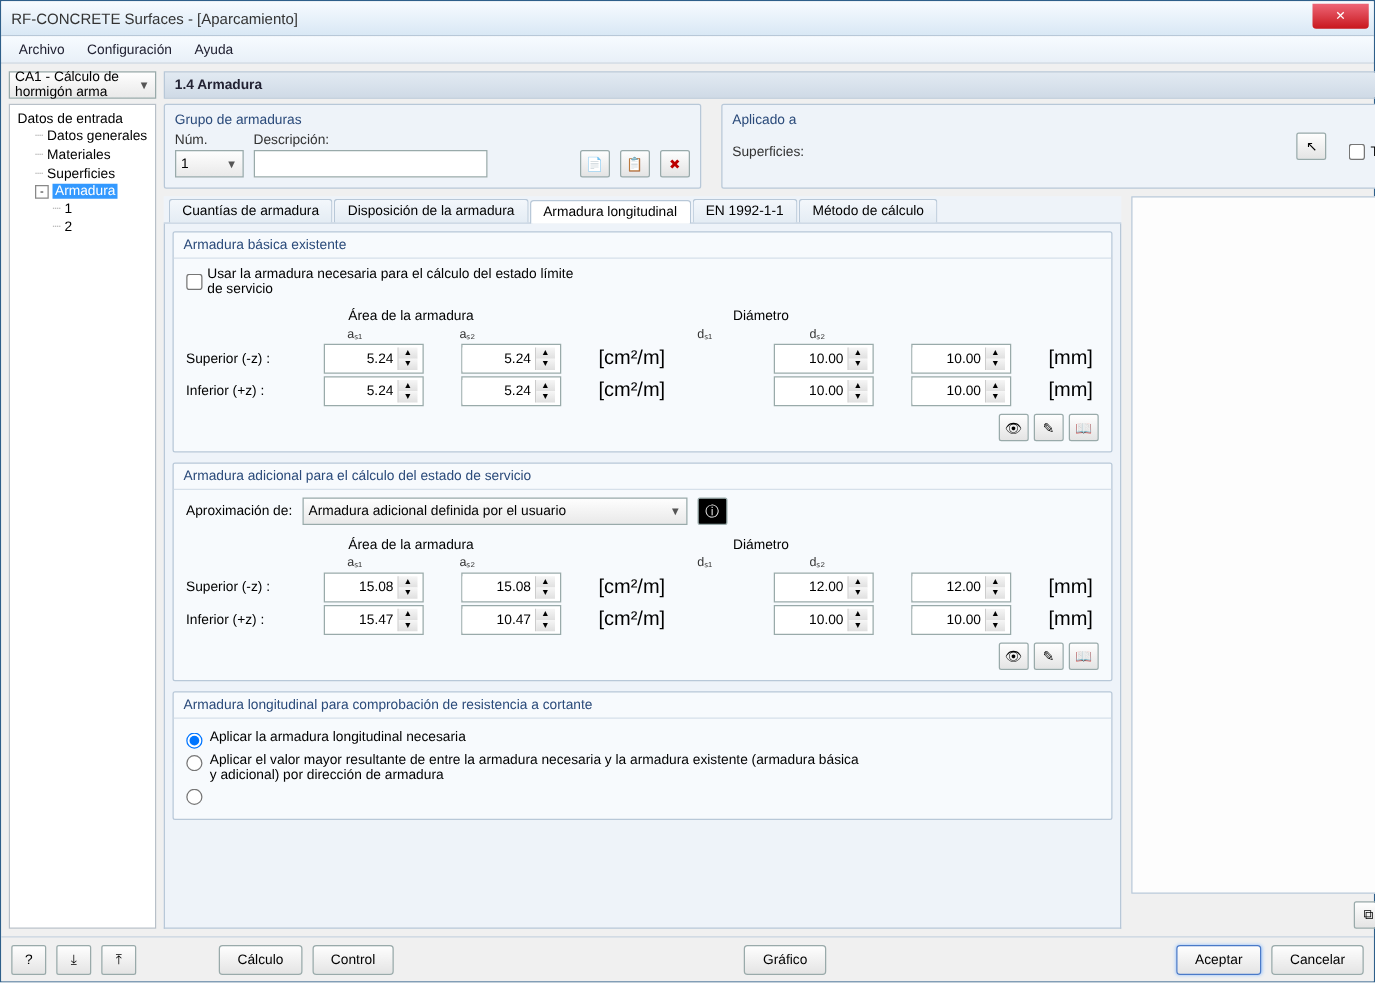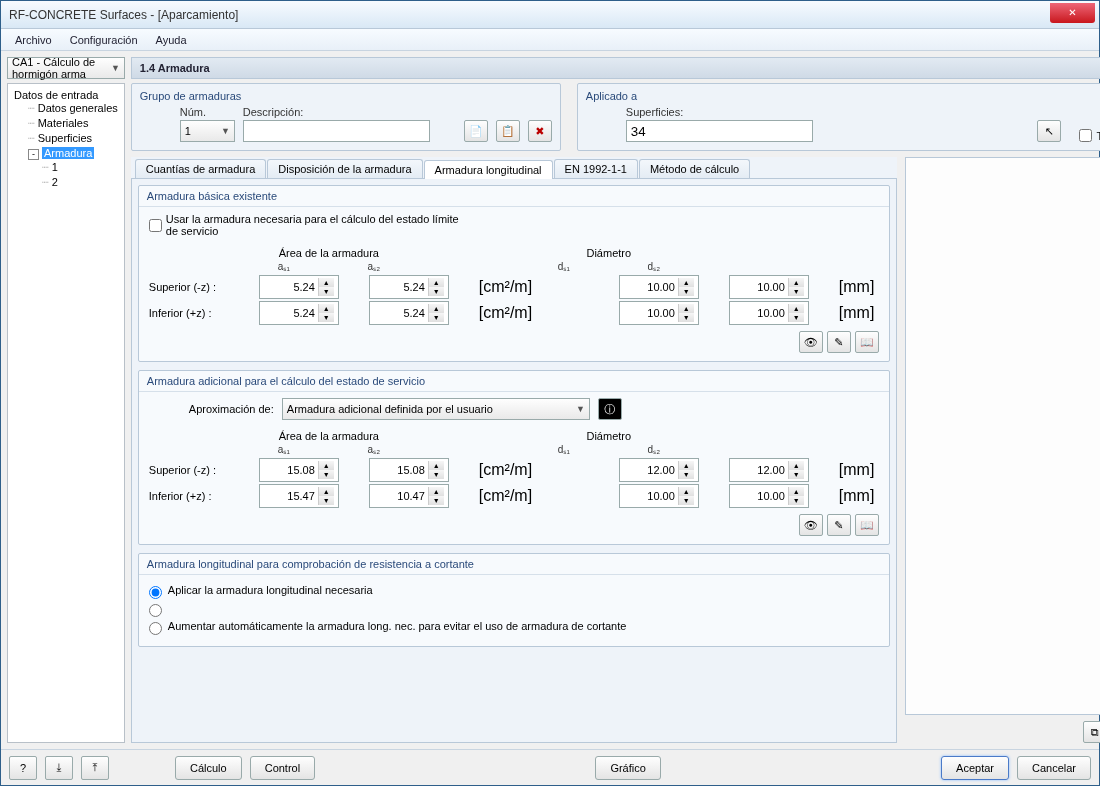--- a/index.html
+++ b/index.html
@@ -28,21 +28,21 @@
 .tree .dots { color: #aaa; }
 
 .right-col { flex: 1; display: flex; flex-direction: column; }
 .section-title { background: linear-gradient(to bottom,#e2eaf2,#cfdae6); border: 1px solid #b8c8d8; padding: 4px 8px; font-weight: bold; color: #223; }
 
 .top-groups { display: flex; gap: 16px; margin-top: 4px; }
 .groupbox { border: 1px solid #b8c8d8; background: #eef3f9; padding: 6px 8px 8px 8px; border-radius: 2px; }
 .groupbox .gbtitle { color: #2a4a7a; font-weight: normal; margin-bottom: 4px; font-size: 11px; }
 .grp-armaduras { flex: 0 0 430px; }
 .grp-aplicado { flex: 1; }
-.fldrow { display: flex; align-items: center; gap: 8px; margin-left: 40px; }
+.fldrow { display: flex; align-items: center; gap: 8px; }
 .lblsmall { font-size: 11px; color: #333; }
 .input-txt { height: 22px; border: 1px solid #9aa; background: #fff; padding: 0 4px; flex: 1; }
 .btn-icon { width: 24px; height: 22px; border: 1px solid #9aa; background: linear-gradient(to bottom,#fefefe,#e4e4e4); display: flex; align-items: center; justify-content: center; cursor: pointer; border-radius: 2px; font-size: 11px; }
 .chk { display: flex; align-items: center; gap: 4px; }
 .chk input { margin: 0; }
 
 .content-row { display: flex; gap: 8px; margin-top: 6px; flex: 1; min-height: 0; }
 .tabs-col { flex: 1; display: flex; flex-direction: column; min-height: 0; }
 .sidebar-col { width: 230px; display: flex; flex-direction: column; gap: 6px; }
 .sidebar-panel { flex: 1; border: 1px solid #b8c8d8; background: #fdfdfd; }
@@ -145,21 +145,20 @@
             <div class="btn-icon">📋</div>
             <div class="btn-icon" style="color:#b00;">✖</div>
           </div>
         </div>
 
         <div class="groupbox grp-aplicado">
           <div class="gbtitle">Aplicado a</div>
           <div class="fldrow" style="align-items:flex-end;">
             <div style="flex:1;">
               <div class="lblsmall">Superficies:</div>
-              <input class="input-txt" style="margin-top: 2px;" value="34">
             </div>
             <div class="btn-icon">↖</div>
             <div class="chk" style="margin-left:10px;">
               <input type="checkbox" style="">
               <span>Todas</span>
             </div>
           </div>
         </div>
       </div>
 
@@ -386,24 +385,24 @@
 
             <div class="subgroup">
               <div class="sghdr">Armadura longitudinal para comprobación de resistencia a cortante</div>
               <div class="sgbody">
                 <div class="radio-row">
                   <input type="radio" name="sg3" checked="" style="">
                   <label>Aplicar la armadura longitudinal necesaria</label>
                 </div>
                 <div class="radio-row">
                   <input type="radio" name="sg3" style="">
+                  <label>Aplicar el valor mayor resultante de entre la armadura necesaria y la armadura existente (armadura básica y adicional) por dirección de armadura</label>
                 </div>
                 <div class="radio-row">
                   <input type="radio" name="sg3" style="">
-                  <label>Aumentar automáticamente la armadura long. nec. para evitar el uso de armadura de cortante</label>
                 </div>
               </div>
             </div>
 
           </div>
         </div>
 
         <div class="sidebar-col">
           <div class="sidebar-panel"></div>
           <div class="sidebar-btns">

